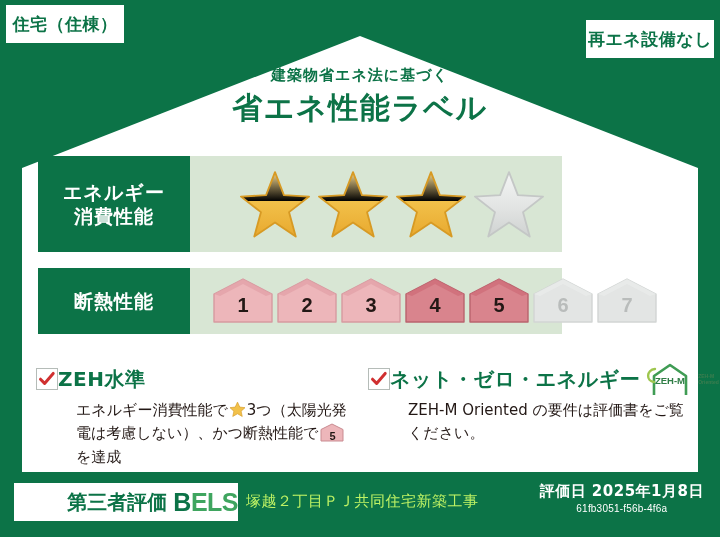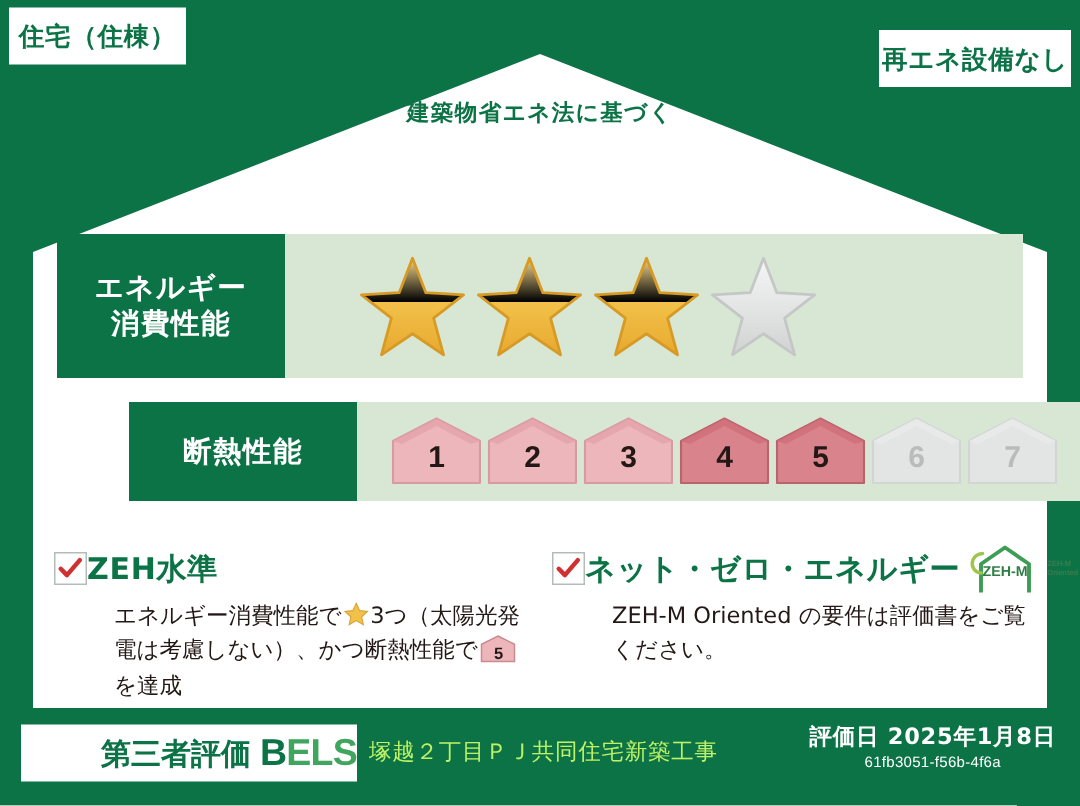--- a/index.html
+++ b/index.html
@@ -47,26 +47,26 @@
     position:absolute;left:0;right:0;top:88px;
     text-align:center;
     color:#0c7347;
     font-size:30px;font-weight:bold;
     letter-spacing:1.5px;
   }
 
   
   .perf-row{
     position:absolute;
-    left:38px;width:644px;
+    left:38px;width:524px;
     display:flex;align-items:stretch;
     background:#d8e6d4;
   }
   #row-energy{top:156px;height:96px;}
-  #row-insul{top:268px;height:66px;margin-left:48px;}
+  #row-insul{top:268px;height:66px;}
 
   .row-label{
     width:152px;flex:0 0 152px;
     background:#0c7347;
     color:#ffffff;
     display:flex;flex-direction:column;
     align-items:center;justify-content:center;
     font-weight:bold;font-size:19px;
     line-height:1.28;
     letter-spacing:1px;
@@ -179,20 +179,21 @@
   <div id="house-white"></div>
 
   <div class="corner-tag" id="tag-left">
     <span>住宅（住棟）</span>
   </div>
   <div class="corner-tag" id="tag-right">
     <span>再エネ設備なし</span>
   </div>
 
   <div id="title-sub">建築物省エネ法に基づく</div>
+  <div id="title-main">省エネ性能ラベル</div>
 
   <div class="perf-row" id="row-energy">
     <div class="row-label">
       <span>エネルギー</span>
       <span>消費性能</span>
     </div>
     <div class="row-body" id="stars-wrap">
 
     <svg viewBox="0 0 100 96" class="star">
           <defs>

